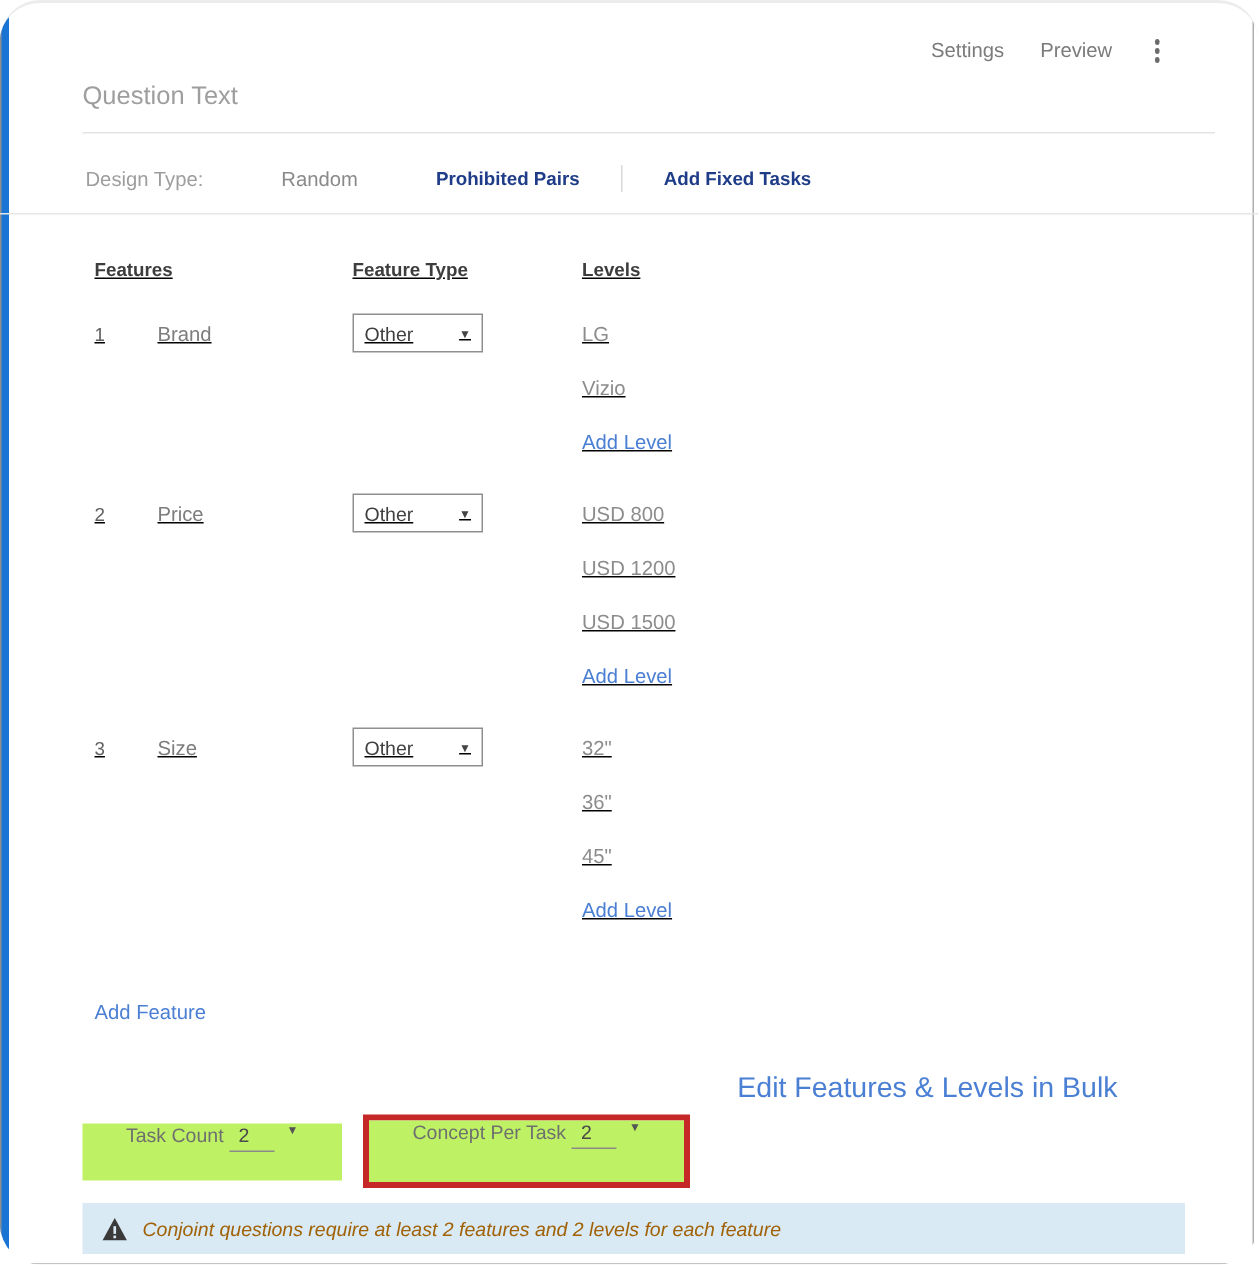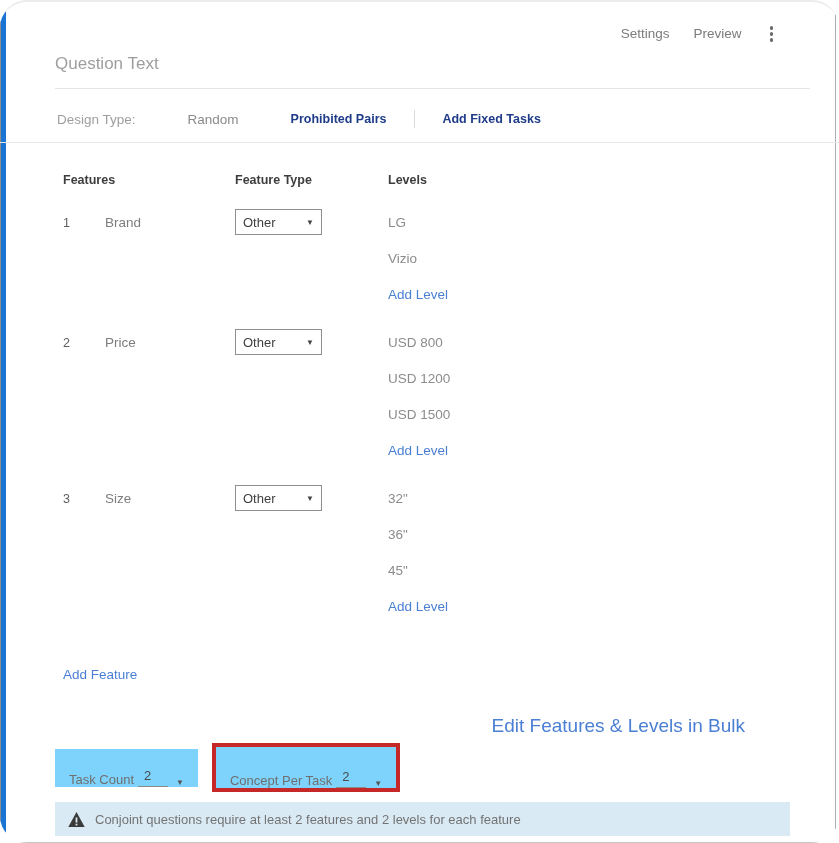--- a/index.html
+++ b/index.html
@@ -28,60 +28,60 @@
   .design-row { position:absolute; top:108px; left:57px; display:flex; align-items:center; font-size:13.5px; }
   .design-label { color:#9e9e9e; }
   .design-value { color:#8a8a8a; margin-left:52px; }
   .navlink { color:#1f3c88; font-weight:bold; font-size:12.5px; cursor:pointer; }
   .pp { margin-left:52px; }
   .vdiv { width:1px; height:18px; background:#d9d9d9; margin-left:28px; }
   .aft { margin-left:27px; }
   .design-divider { position:absolute; top:140px; left:0; right:0; height:1px; background:#e6e6e6; }
 
   
-  .features-table { position:absolute; top:171px; left:63px; right:30px; }
+  .features-table { position:absolute; top:171px; left:63px; right:30px;text-decoration:underline; }
   .grid { display:grid; grid-template-columns:42px 130px 153px 1fr; align-items:start; }
   .thead { font-size:12.5px; font-weight:bold; color:#3d3d3d; margin-bottom:18px; }
   .thead .c1 { grid-column:1 / 3; }
   .feature-row { margin-bottom:12px; }
   .fnum { font-size:12.5px; color:#5f5f5f; line-height:36px; }
   .fname { font-size:13.5px; color:#7d7d7d; line-height:36px; }
   .select-box { width:87px; height:26px; margin-top:4px; border:1px solid #8f8f8f; background:#fff;
     display:flex; align-items:center; justify-content:space-between; padding:0 7px; cursor:pointer; }
   .select-box .sel-text { font-size:13px; color:#3f3f3f; }
   .select-box .sel-arrow { font-size:8px; color:#444; }
   .levels-list { display:flex; flex-direction:column; }
   .level-item { font-size:13.5px; color:#8c8c8c; line-height:36px; }
   .link-blue { color:#4a7fd4; cursor:pointer; }
   .add-level { font-size:13.5px; line-height:36px; }
   .add-feature { position:absolute; top:665px; left:63px; font-size:13.5px; }
   .bulk-edit { position:absolute; top:713px; right:94px; font-size:19px;text-align:right; }
 
   
   .controls { position:absolute; top:741px; left:55px; right:49px; display:flex; align-items:center; }
-  .chip { background:#7dd3fc; height:38px; display:flex; align-items:flex-end; padding:0 14px; }
+  .chip { background:#bef264; height:38px; display:flex; align-items:flex-start; padding:0 29px; }
   .chip-label { font-size:13px; color:#6f6f6f; white-space:nowrap; }
   .chip-value { font-size:13px; color:#4a4a4a; border-bottom:1px solid #8a8a8a;
     min-width:30px; padding:0 4px 3px 6px; margin-left:4px; }
   .chip-arrow { font-size:8px; color:#555; margin-left:8px; cursor:pointer; }
   .red-box { border:4px solid #c62828; margin-left:14px; }
   .red-box .chip { height:41px; }
   .option-bar { flex:1; background:#ededed; height:38px; margin-left:8px;
     display:flex; align-items:center; padding-left:18px; }
   .option-label { font-size:13.5px; color:#7b7b7b; }
   .toggle { position:relative; width:38px; height:15px; background:#d4d4d4; border-radius:8px;
     margin-left:16px; cursor:pointer; }
   .toggle .knob { position:absolute; left:-3px; top:-4px; width:22px; height:22px; background:#fff;
     border-radius:50%; box-shadow:0 1px 4px rgba(0,0,0,0.45); }
 
   
   .warning-bar { position:absolute; top:800px; left:55px; right:49px; height:34px;
     background:#d9eaf5; display:flex; align-items:center; padding-left:13px; }
   .warning-icon { width:17px; height:15px; flex:0 0 auto; }
-  .warning-text { font-size:13px; color:#737373; margin-left:10px; }
+  .warning-text { font-size:13px; color:#a16207; margin-left:10px;font-style:italic; }
 </style>
 </head>
 <body>
 
 <div id="app">
   <div class="blue-strip"></div>
   <div class="right-line"></div>
   <div class="bottom-line"></div>
 
   <div class="header-actions">

